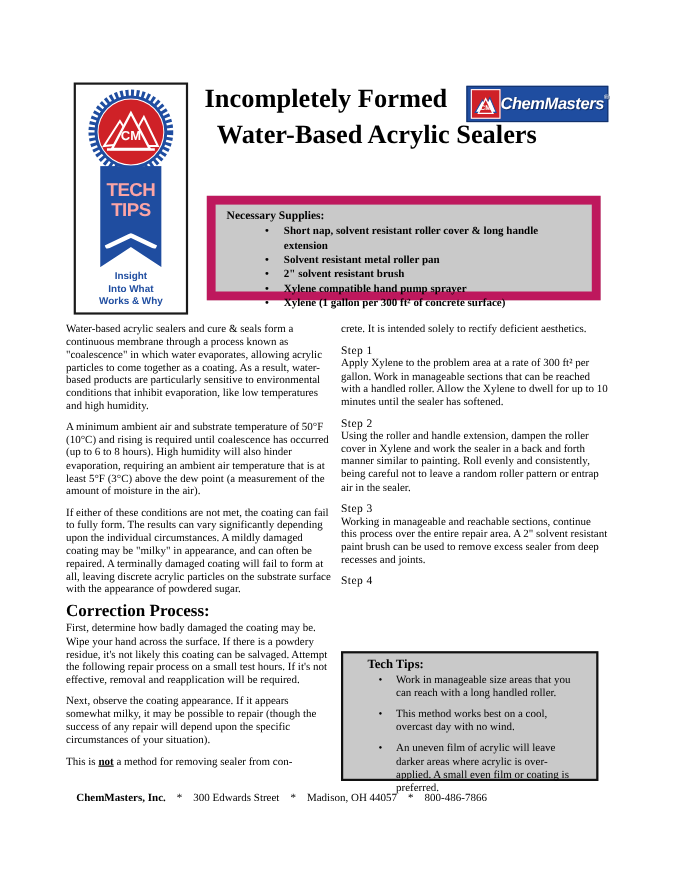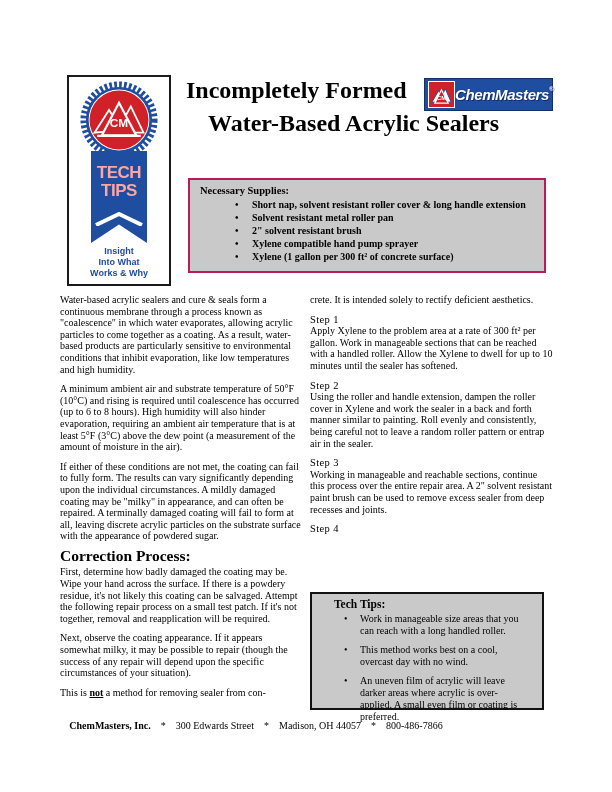--- a/index.html
+++ b/index.html
@@ -24,42 +24,42 @@
     padding-top:13px; line-height:18px; font-size:17px; letter-spacing:-0.5px;
   }
   .ribbon .chevron { position:absolute; left:4px; bottom:17px; }
   .tagline {
     margin-top:3px; color:#1f4da0; font-family:"Liberation Sans", sans-serif;
     font-weight:bold; font-size:9px; line-height:11px;
   }
 
   
   .title { position:absolute; left:186px; top:74px; font-weight:bold; font-size:24px; line-height:33px; }
-  .title .line2 { display:block; margin-left:22px; }
+  .title .line2 { display:block; margin-left:11px; }
   .logo {
     position:absolute; left:424px; top:78px; width:129px; height:33px;
     background:#1f4da0; border:1px solid #12316b;
     display:flex; align-items:center; padding:2px 3px;
   }
   .logo-square {
     width:27px; height:27px; background:#cf2127; border:1px solid #fff;
     display:flex; align-items:center; justify-content:center; flex:0 0 auto;
   }
   .logo-word {
     flex:1; text-align:center; color:#fff; font-family:"Liberation Sans", sans-serif;
     font-weight:bold; font-style:italic; font-size:15px; letter-spacing:-0.4px;
     text-shadow:0 0 1px #12316b, 1px 1px 0 #12316b;
     white-space:nowrap;
   }
   .logo-reg { color:#fff; font-size:6px; vertical-align:top; font-style:normal; }
 
   
   .supplies {
     position:absolute; left:188px; top:178px; width:358px; height:95px;
-    background:#c9c9c9; border:2px solid #be185d; padding:5px 10px 4px;
+    background:#c9c9c9; border:8px solid #be185d; padding:5px 10px 4px;
     font-size:10px;
   }
   .supplies-heading { font-weight:bold; font-size:10.5px; }
   .supplies ul { list-style:none; margin-top:2px; padding-left:52px;font-weight:bold; }
   .supplies li { position:relative; line-height:13px; }
   .supplies li::before { content:"\2022"; position:absolute; left:-17px; }
 
   
   .col { position:absolute; top:294px; font-size:10px; line-height:11.6px; text-align:left; }
   .col-left  { left:60px;  width:241px; }
@@ -144,21 +144,21 @@
       <li>Xylene compatible hand pump sprayer</li>
       <li>Xylene (1 gallon per 300 ft² of concrete surface)</li>
     </ul>
   </div>
 
   <div class="col col-left">
     <p>Water-based acrylic sealers and cure &amp; seals form a continuous membrane through a process known as "coalescence" in which water evaporates, allowing acrylic particles to come together as a coating.  As a result, water-based products are particularly sensitive to environmental conditions that inhibit evaporation, like low temperatures and high humidity.</p>
     <p>A minimum ambient air and substrate temperature of 50°F (10°C) and rising is required until coalescence has occurred (up to 6 to 8 hours).  High humidity will also hinder evaporation, requiring an ambient air temperature that is at least 5°F (3°C) above the dew point (a measurement of the amount of moisture in the air).</p>
     <p>If either of these conditions are not met, the coating can fail to fully form.  The results can vary significantly depending upon the individual circumstances.  A mildly damaged coating may be "milky" in appearance, and can often be repaired.  A terminally damaged coating will fail to form at all, leaving discrete acrylic particles on the substrate surface with the appearance of powdered sugar.</p>
     <h2 class="section-heading">Correction Process:</h2>
-    <p>First, determine how badly damaged the coating may be.  Wipe your hand across the surface.  If there is a powdery residue, it's not likely this coating can be salvaged.  Attempt the following repair process on a small test patch.  If it's not together, removal and reapplication will be required.</p>
+    <p>First, determine how badly damaged the coating may be.  Wipe your hand across the surface.  If there is a powdery residue, it's not likely this coating can be salvaged.  Attempt the following repair process on a small test hours.  If it's not effective, removal and reapplication will be required.</p>
     <p>Next, observe the coating appearance.  If it appears somewhat milky, it may be possible to repair (though the success of any repair will depend upon the specific circumstances of your situation).</p>
     <p><span>This is </span><span class="emph">not</span><span> a method for removing sealer from con-</span></p>
   </div>
 
   <div class="col col-right">
     <p>crete.  It is intended solely to rectify deficient aesthetics.</p>
     <div class="step-label">Step 1</div>
     <p>Apply Xylene to the problem area at a rate of 300 ft² per gallon.  Work in manageable sections that can be reached with a handled roller.  Allow the Xylene to dwell for up to 10 minutes until the sealer has softened.</p>
     <div class="step-label">Step 2</div>
     <p>Using the roller and handle extension, dampen the roller cover in Xylene and work the sealer in a back and forth manner similar to painting.  Roll evenly and consistently, being careful not to leave a random roller pattern or entrap air in the sealer.</p>

